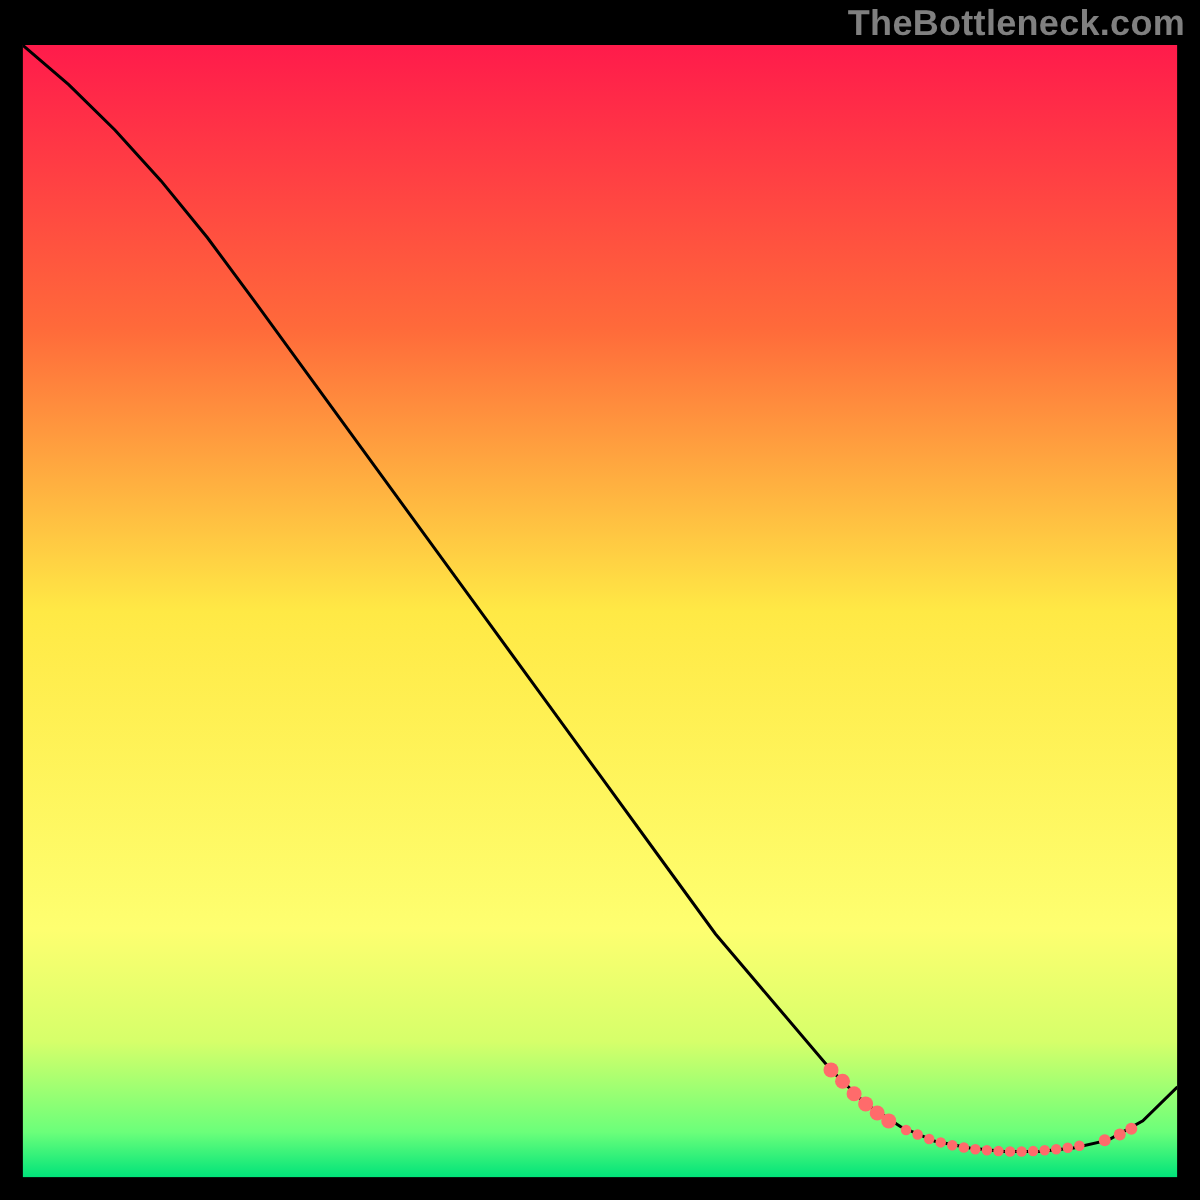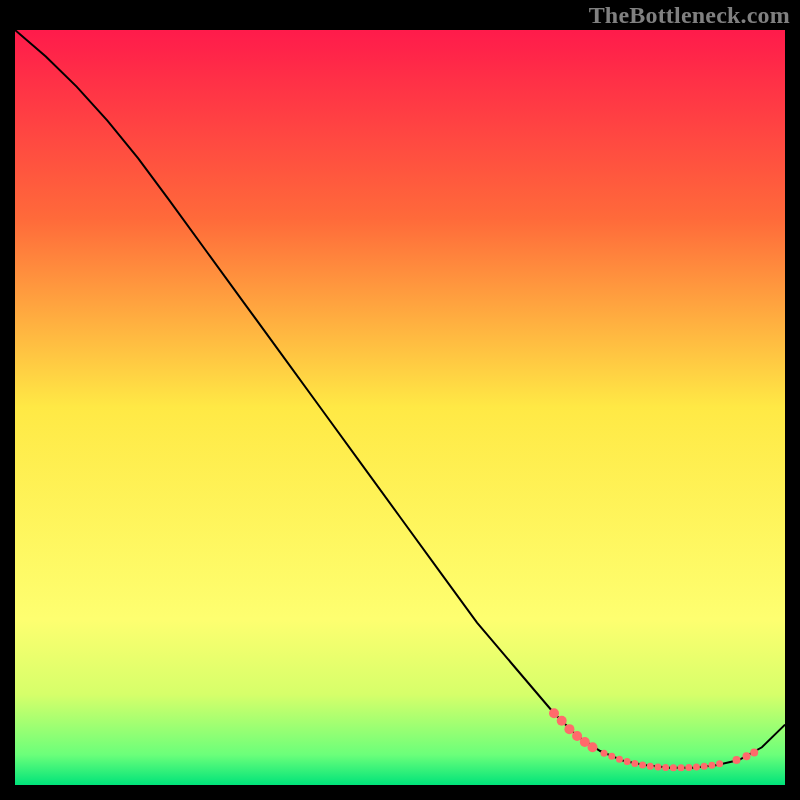--- a/index.html
+++ b/index.html
@@ -14,21 +14,21 @@
     position: relative;
     width: 800px;
     height: 800px;
     background: #000;
   }
   .watermark {
     position: absolute;
     top: 2px;
     right: 10px;
     color: #808080;
-    font-family: Liberation Serif, serif;
+    font-family: Liberation Sans, sans-serif;
     font-size: 24px;
     font-weight: 600;
     letter-spacing: 0.2px;
     z-index: 3;
     user-select: none;
   }
   .plot-wrapper {
     position: absolute;
     left: 15px;
     top: 30px;

